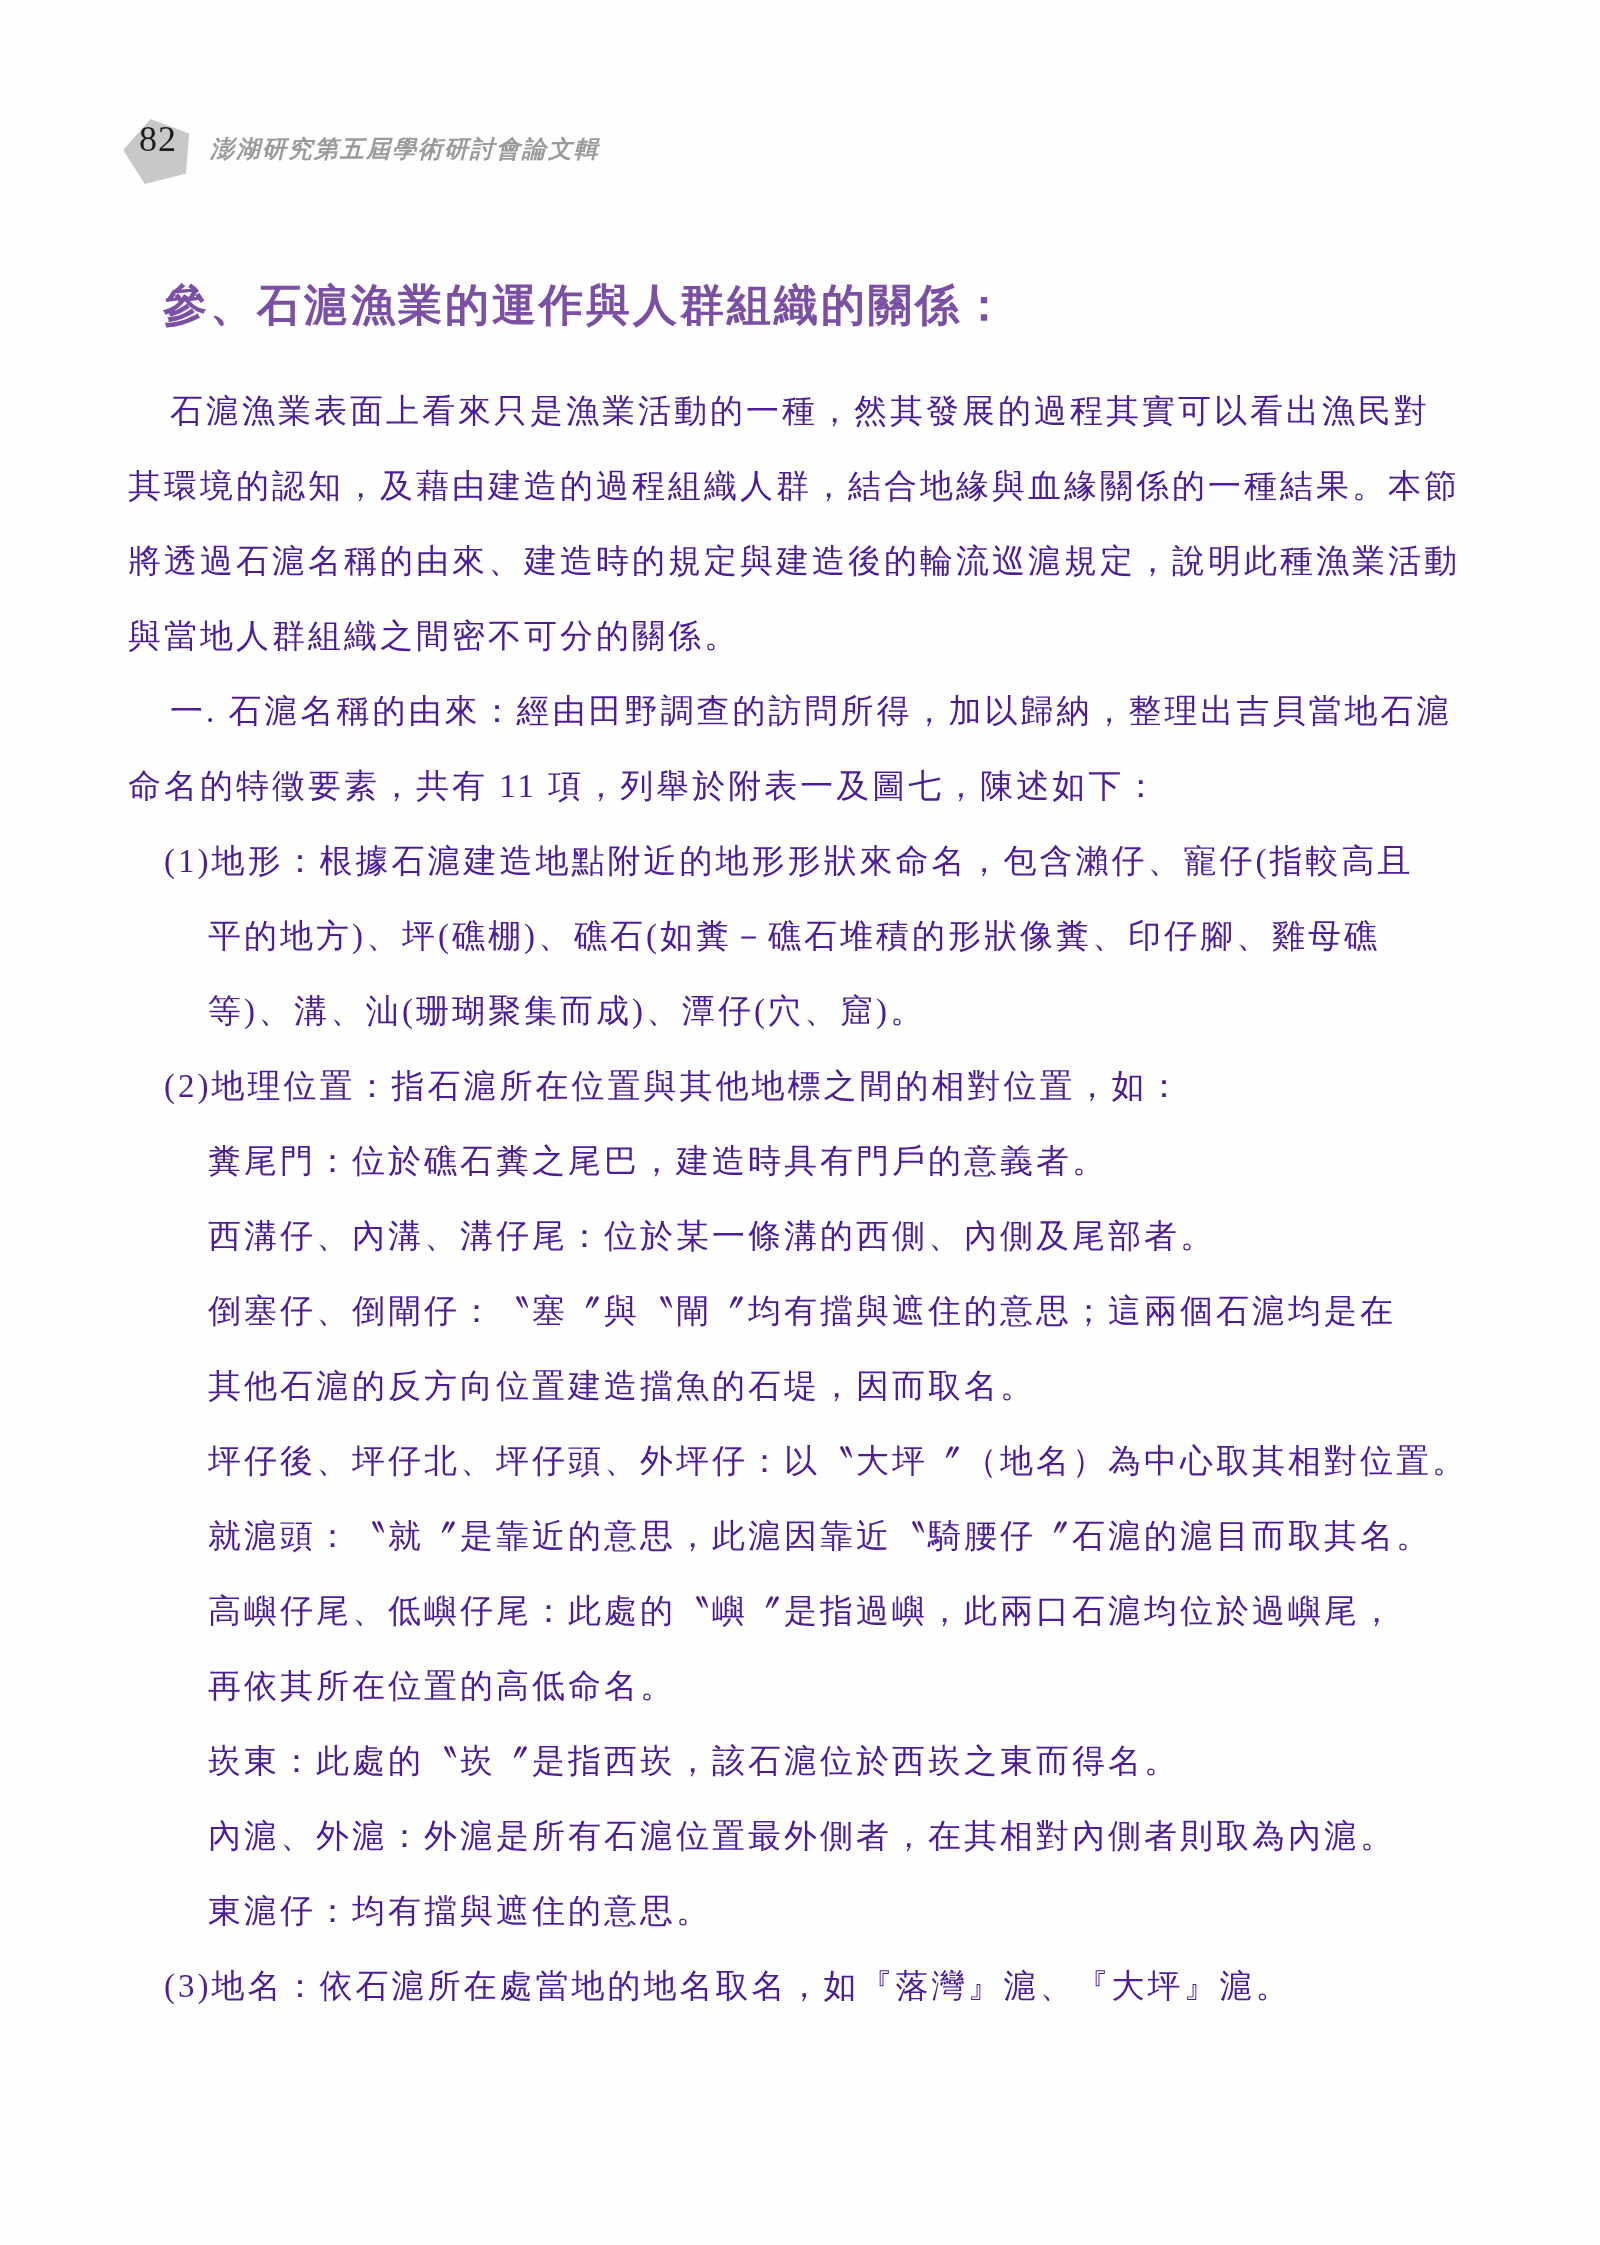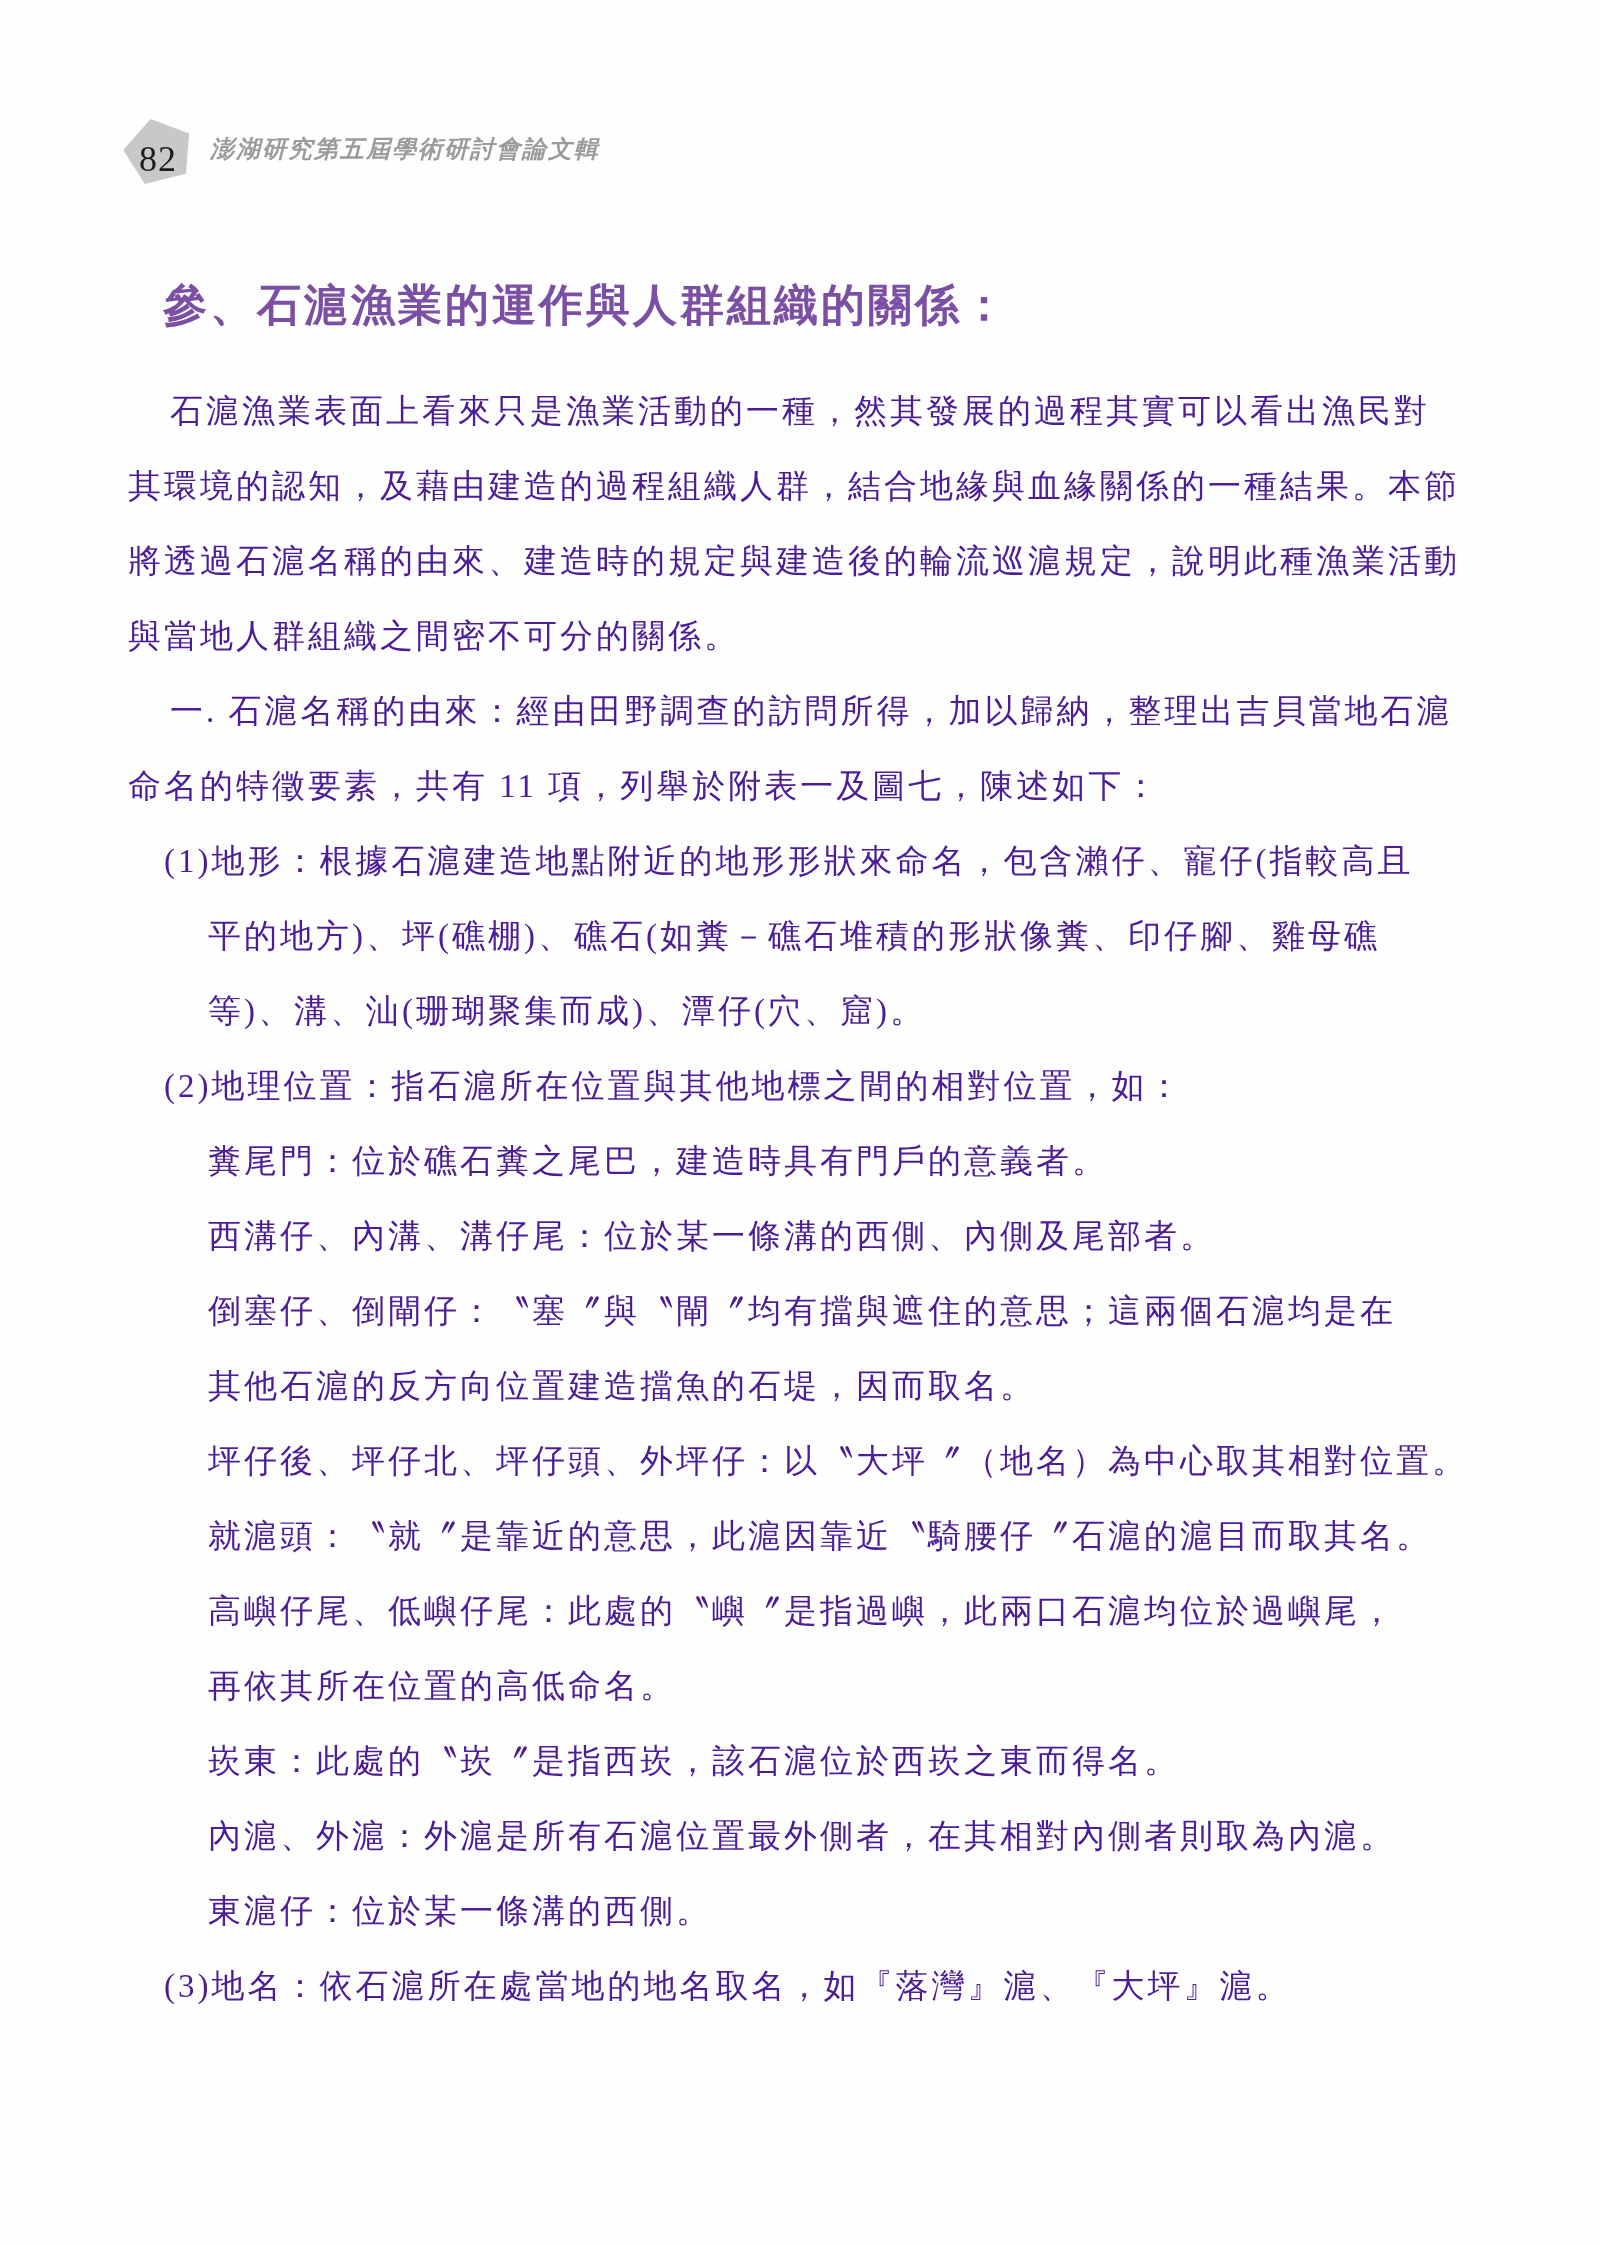--- a/index.html
+++ b/index.html
@@ -12,21 +12,21 @@
     position:relative;width:1600px;height:2245px;
     background:#fefefe;overflow:hidden;
   }
   
   .header{
     position:absolute;top:118px;left:124px;
     display:flex;align-items:center;
   }
   .badge{
     position:relative;width:68px;height:62px;
-    display:flex;align-items:flex-end;justify-content:center;
+    display:flex;align-items:flex-start;justify-content:center;
     flex:0 0 auto;
   }
   .badge::before{
     content:"";position:absolute;inset:0;
     background:#c9c8c6;
     clip-path:polygon(50% 0%,100% 38%,81% 100%,19% 100%,0% 38%);
     transform:rotate(-14deg);
   }
   .badge-number{
     position:relative;z-index:1;
@@ -84,17 +84,17 @@
     <div class="line sub">糞尾門：位於礁石糞之尾巴，建造時具有門戶的意義者。</div>
     <div class="line sub">西溝仔、內溝、溝仔尾：位於某一條溝的西側、內側及尾部者。</div>
     <div class="line sub">倒塞仔、倒閘仔：〝塞〞與〝閘〞均有擋與遮住的意思；這兩個石滬均是在</div>
     <div class="line sub">其他石滬的反方向位置建造擋魚的石堤，因而取名。</div>
     <div class="line sub">坪仔後、坪仔北、坪仔頭、外坪仔：以〝大坪〞（地名）為中心取其相對位置。</div>
     <div class="line sub">就滬頭：〝就〞是靠近的意思，此滬因靠近〝騎腰仔〞石滬的滬目而取其名。</div>
     <div class="line sub">高嶼仔尾、低嶼仔尾：此處的〝嶼〞是指過嶼，此兩口石滬均位於過嶼尾，</div>
     <div class="line sub">再依其所在位置的高低命名。</div>
     <div class="line sub">崁東：此處的〝崁〞是指西崁，該石滬位於西崁之東而得名。</div>
     <div class="line sub">內滬、外滬：外滬是所有石滬位置最外側者，在其相對內側者則取為內滬。</div>
-    <div class="line sub">東滬仔：位於某一條溝的西側。</div>
+    <div class="line sub">東滬仔：均有擋與遮住的意思。</div>
     <div class="line item">(3)地名：依石滬所在處當地的地名取名，如『落灣』滬、『大坪』滬。</div>
   </div>
 
 </div>
 
 </body></html>

